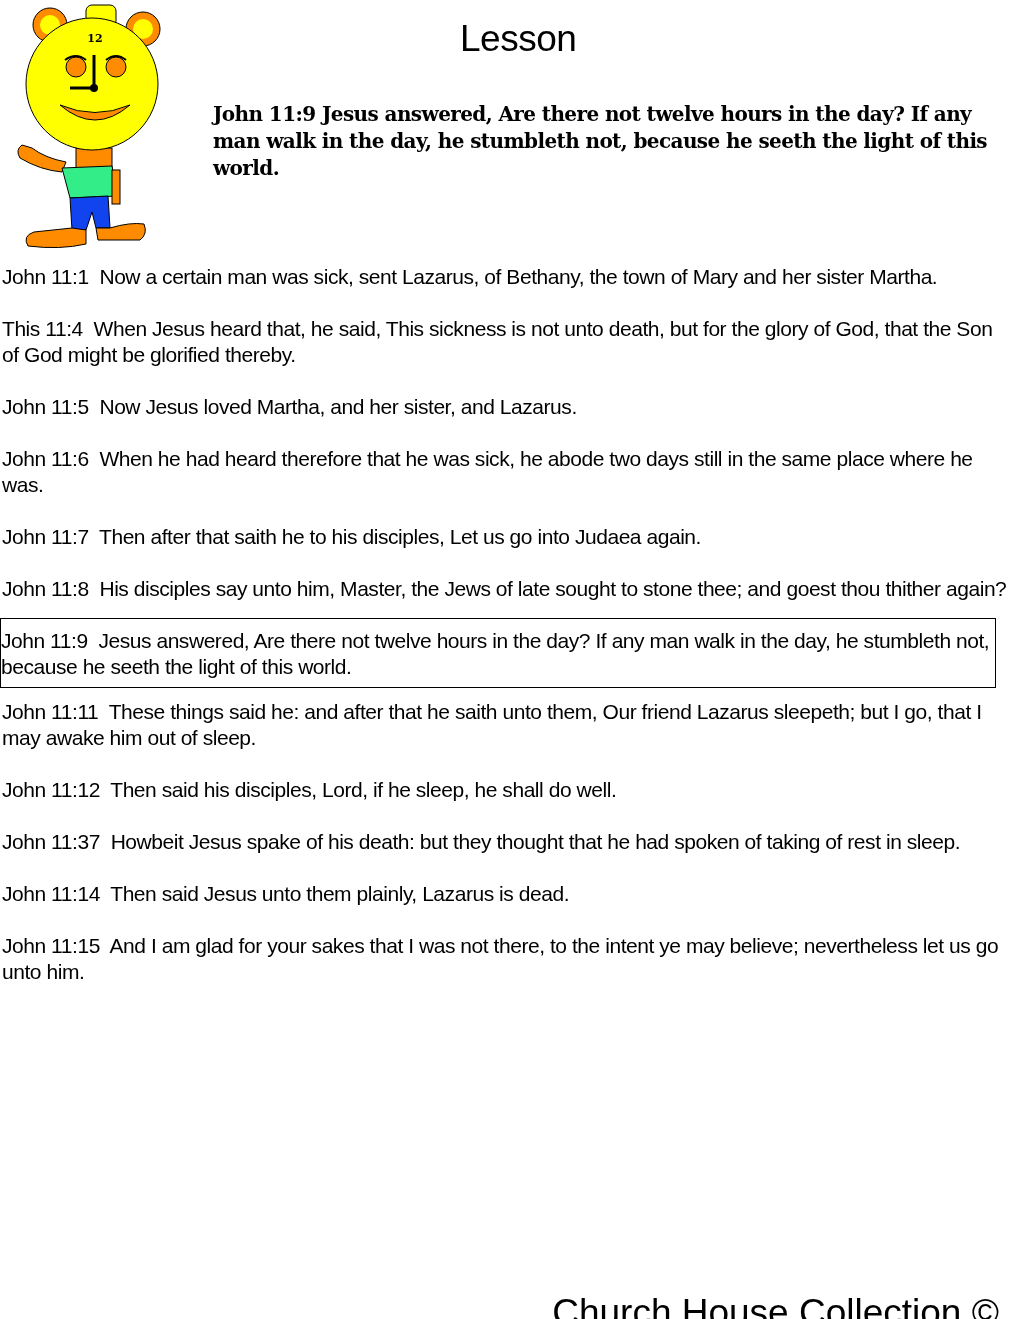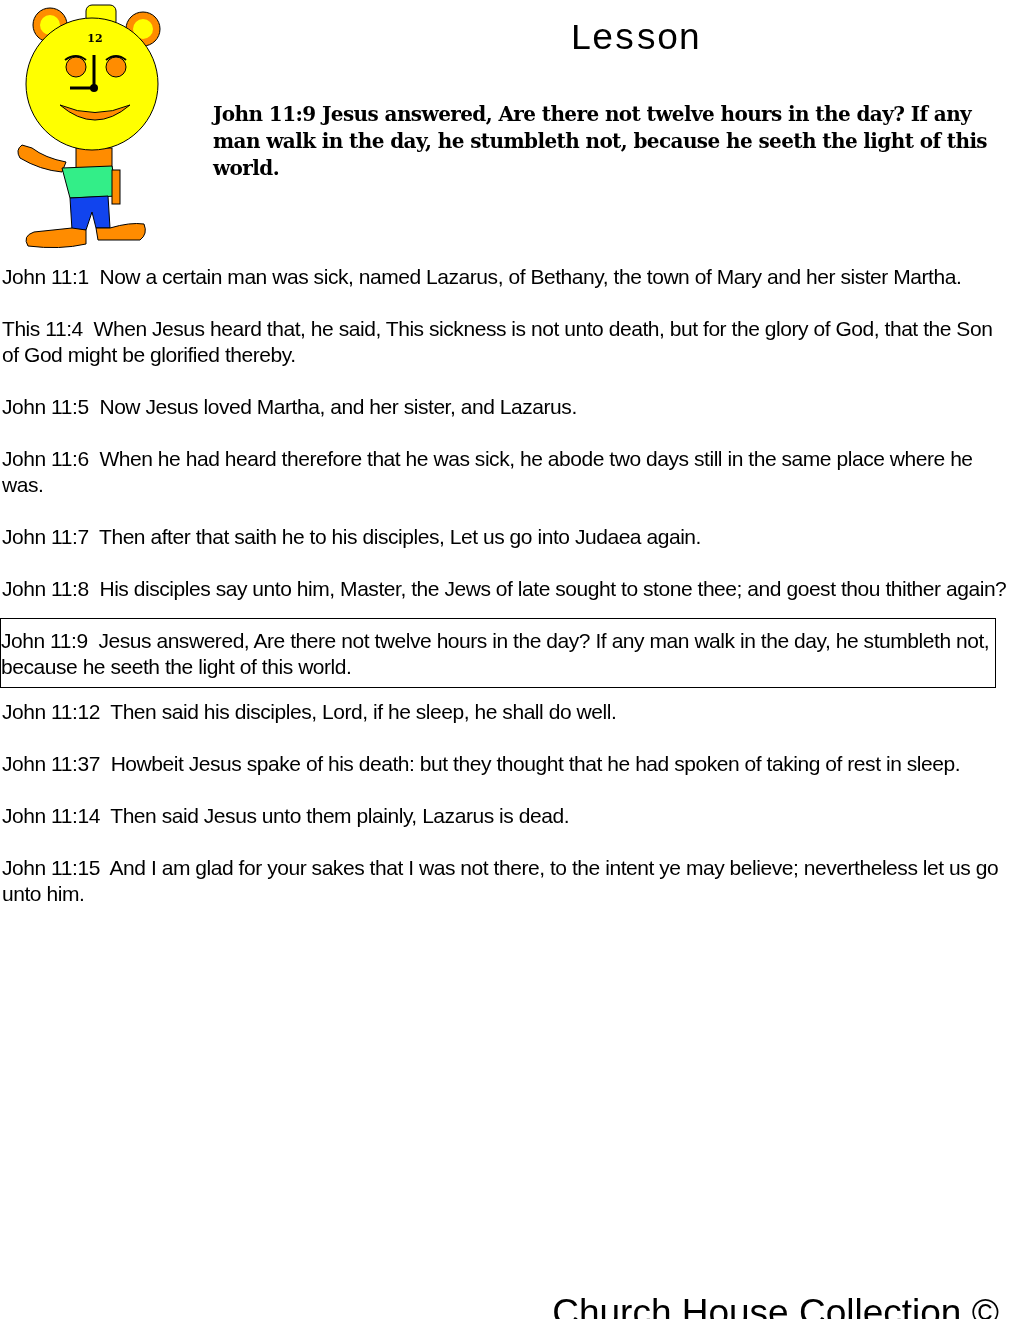--- a/index.html
+++ b/index.html
@@ -1,19 +1,19 @@
 <!DOCTYPE html>
 <html><head>
   <meta charset="utf-8">
   <style>
     html, body { margin: 0; padding: 0; background: #ffffff; }
     body { width: 1019px; height: 1319px; position: relative; overflow: hidden; color: #000; }
     .mascot { position: absolute; left: 0; top: 0; width: 170px; height: 255px; }
-    .title { position: absolute; left: 460px; top: 18px; width: 240px; text-align: right;
-      font-family: Liberation Mono, monospace; font-size: 37px; line-height: 42px; letter-spacing: -0.5px; }
+    .title { position: absolute; left: 460px; top: 18px; width: 240px; text-align: left;
+      font-family: Liberation Sans, sans-serif; font-size: 37px; line-height: 42px; letter-spacing: -0.5px; }
     .key-verse { position: absolute; left: 213px; top: 101px; width: 800px;
       font-family: "DejaVu Serif", serif; font-weight: bold; font-size: 20px; line-height: 27px; letter-spacing: -0.6px; }
     .verses { position: absolute; left: 2px; top: 264px; width: 1010px; }
     .verse { font-family: "Liberation Sans", sans-serif; font-size: 21px; line-height: 26px;
       letter-spacing: -0.45px; margin: 0 0 26px 0; white-space: pre-wrap; }
     .verse.highlight { border: 1px solid #000; margin-left: -2px; padding: 9px 0 7px 0; width: 994px; margin-top: -10px; margin-bottom: 11px; }
     .footer { position: absolute; right: 20px; top: 1270px;
       font-family: "Liberation Sans", sans-serif; font-size: 37px; line-height: 44px; margin-top: 21px; }
   </style>
 </head>
@@ -49,26 +49,27 @@
   <line x1="94" y1="88" x2="70" y2="88" stroke="#000" stroke-width="3"></line>
   <circle cx="94" cy="88" r="4" fill="#000"></circle>
 
   <path d="M60 105 Q95 135 130 105 Q95 120 60 105 Z" fill="#ff8c00" stroke="#000" stroke-width="1"></path>
 </svg>
 
 <div class="title">Lesson</div>
 <div class="key-verse">John 11:9  Jesus answered, Are there not twelve hours in the day? If any man walk in the day, he stumbleth not, because he seeth the light of this world.</div>
 
 <div class="verses">
-  <div class="verse"><span>John 11:1</span>  <span>Now a certain man was sick, named Lazarus, of Bethany, the town of Mary and her sister Martha.</span></div>
+  <div class="verse"><span>John 11:1</span>  <span>Now a certain man was sick, sent Lazarus, of Bethany, the town of Mary and her sister Martha.</span></div>
   <div class="verse"><span>This 11:4</span>  <span>When Jesus heard that, he said, This sickness is not unto death, but for the glory of God, that the Son of God might be glorified thereby.</span></div>
   <div class="verse"><span>John 11:5</span>  <span>Now Jesus loved Martha, and her sister, and Lazarus.</span></div>
   <div class="verse"><span>John 11:6</span>  <span>When he had heard therefore that he was sick, he abode two days still in the same place where he was.</span></div>
   <div class="verse"><span>John 11:7</span>  <span>Then after that saith he to his disciples, Let us go into Judaea again.</span></div>
   <div class="verse"><span>John 11:8</span>  <span>His disciples say unto him, Master, the Jews of late sought to stone thee; and goest thou thither again?</span></div>
   <div class="verse highlight"><span>John 11:9</span>  <span>Jesus answered, Are there not twelve hours in the day? If any man walk in the day, he stumbleth not, because he seeth the light of this world.</span></div>
+  <div class="verse"><span>John 11:11</span>  <span>These things said he: and after that he saith unto them, Our friend Lazarus sleepeth; but I go, that I may awake him out of sleep.</span></div>
   <div class="verse"><span>John 11:12</span>  <span>Then said his disciples, Lord, if he sleep, he shall do well.</span></div>
   <div class="verse"><span>John 11:37</span>  <span>Howbeit Jesus spake of his death: but they thought that he had spoken of taking of rest in sleep.</span></div>
   <div class="verse"><span>John 11:14</span>  <span>Then said Jesus unto them plainly, Lazarus is dead.</span></div>
   <div class="verse"><span>John 11:15</span>  <span>And I am glad for your sakes that I was not there, to the intent ye may believe; nevertheless let us go unto him.</span></div>
 </div>
 
 <div class="footer">Church House Collection ©</div>
 
 </body></html>

